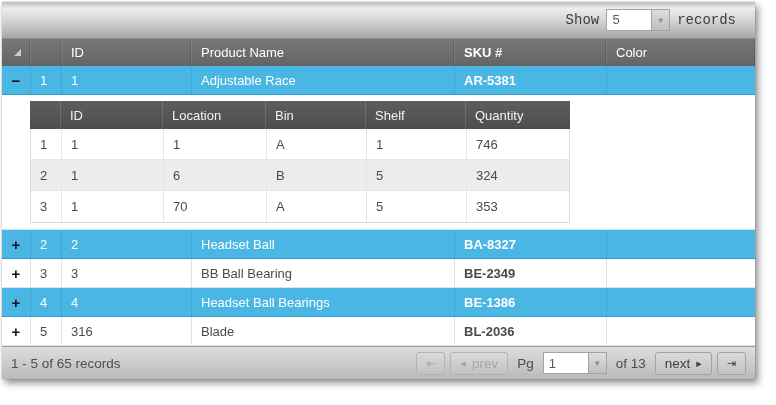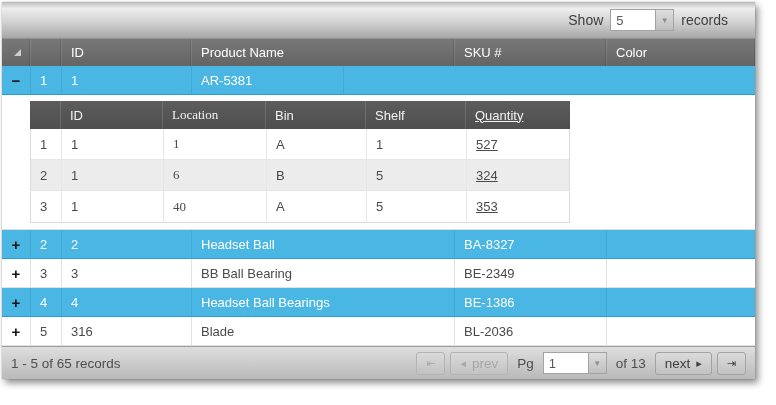--- a/index.html
+++ b/index.html
@@ -5,21 +5,21 @@
   * { box-sizing: border-box; margin: 0; padding: 0; }
   html, body { width: 776px; height: 405px; background: #ffffff; overflow: hidden;
     font-family: "Liberation Sans", "DejaVu Sans", sans-serif; }
 
   .widget { position: absolute; left: 2px; top: 2px; width: 753px;
     background: #fff; box-shadow: 3px 4px 7px rgba(0,0,0,0.45), 0 0 1px rgba(0,0,0,0.35); }
 
   
   .toolbar { height: 37px; background: linear-gradient(#bcbcbc, #ededed 18%, #d2d2d2 55%, #a7a7a7);
     border-bottom: 1px solid #8f8f8f; display: flex; align-items: center;
-    justify-content: flex-end; padding-right: 20px; color: #3d3d3d; font-size: 14px; }
+    justify-content: flex-end; padding-right: 12px; color: #3d3d3d; font-size: 14px; font-family: Liberation Mono, monospace; }
   .toolbar .lbl { margin: 0 7px; }
 
   .select-box { display: flex; height: 22px; border: 1px solid #a3a3a3; background: #fff; }
   .select-box input { width: 44px; border: none; outline: none; padding: 0 5px;
     font-size: 13px; color: #5a5a5a; font-family: inherit; }
   .select-arrow { width: 18px; background: linear-gradient(#dedede, #bfbfbf);
     border-left: 1px solid #a3a3a3; display: flex; align-items: center; justify-content: center;
     color: #8d8d8d; font-size: 8px; cursor: pointer; }
 
   
@@ -27,21 +27,21 @@
     background: linear-gradient(#787878, #646464); color: #fff; font-size: 13px; }
   .grid-header .hc { display: flex; align-items: center; padding-left: 9px;
     border-right: 1px solid rgba(255,255,255,0.10); box-shadow: inset -1px 0 0 rgba(0,0,0,0.12); }
   .corner-tri { width: 0; height: 0; border-bottom: 7px solid #cdcdcd;
     border-left: 7px solid transparent; margin-left: 2px; }
 
   .c-expand { width: 29px; justify-content: center; padding-left: 0 !important; }
   .c-num    { width: 31px; }
   .c-id     { width: 130px; }
   .c-product{ width: 263px; }
-  .c-sku    { width: 152px; }
+  .c-sku    { width: 152px; font-weight: bold; }
   .c-color  { flex: 1; border-right: none !important; }
 
   
   .row { display: flex; height: 29px; align-items: stretch; font-size: 13px;
     background: #fff; color: #4a4a4a; border-bottom: 1px solid #e2e2e2; }
   .row .cell { display: flex; align-items: center; padding-left: 9px;
     border-right: 1px solid #e2e2e2; overflow: hidden; white-space: nowrap; }
   .row .c-expand { justify-content: center; padding-left: 0; }
   .row.selected { background: #49b6e4; color: #fff; border-bottom: 1px solid #2f9dcb; }
   .row.selected .cell { border-right: 1px solid rgba(0,0,0,0.07); }
@@ -56,24 +56,24 @@
   .d-header .hc { display: flex; align-items: center; padding-left: 9px;
     border-right: 1px solid rgba(255,255,255,0.14); }
   .d-row { display: flex; height: 31px; align-items: stretch; background: #fff;
     border-bottom: 1px solid #e6e6e6; }
   .d-row:last-child { border-bottom: none; }
   .d-row.alt { background: #ececec; }
   .d-row .cell { display: flex; align-items: center; padding-left: 9px;
     border-right: 1px solid #e6e6e6; }
   .d-num { width: 31px; }
   .d-id { width: 102px; }
-  .d-loc { width: 103px; font-family: Liberation Serif, serif; }
+  .d-loc { width: 103px; }
   .d-shelf { width: 100px; }
   .d-bin { width: 100px; }
-  .d-qty { flex: 1; border-right: none !important; text-decoration: underline; }
+  .d-qty { flex: 1; border-right: none !important; }
 
   
   .footer { height: 32px; background: linear-gradient(#dedede, #b9b9b9);
     border-top: 1px solid #9c9c9c; display: flex; align-items: center;
     padding: 16px 9px; font-size: 13.5px; color: #4e4e4e; }
   .pager { margin-left: auto; display: flex; align-items: center; gap: 5px; }
   .pbtn { height: 23px; min-width: 27px; border-radius: 3px; border: 1px solid #a2a2a2;
     background: linear-gradient(#dadada, #c2c2c2); display: flex; align-items: center;
     justify-content: center; gap: 6px; padding: 0 9px; color: #3f3f3f;
     font-size: 13.5px; cursor: pointer; }
@@ -105,54 +105,55 @@
     <div class="hc c-sku">SKU #</div>
     <div class="hc c-color">Color</div>
   </div>
 
   <div class="row selected">
     <div class="cell c-expand">
         <span class="toggle">−</span>
       </div>
     <div class="cell c-num">1</div>
     <div class="cell c-id">1</div>
+    <div class="cell c-product">Adjustable Race</div>
     <div class="cell c-sku">AR-5381</div>
     <div class="cell c-color"></div>
   </div>
 
   <div class="detail">
     <div class="detail-table">
       <div class="d-header">
         <div class="hc d-num"></div>
         <div class="hc d-id">ID</div>
         <div class="hc d-loc">Location</div>
         <div class="hc d-bin">Bin</div>
         <div class="hc d-shelf">Shelf</div>
         <div class="hc d-qty">Quantity</div>
       </div>
       <div class="d-row">
         <div class="cell d-num">1</div>
         <div class="cell d-id">1</div>
         <div class="cell d-loc">1</div>
         <div class="cell d-shelf">A</div>
         <div class="cell d-bin">1</div>
-        <div class="cell d-qty">527</div>
+        <div class="cell d-qty">746</div>
       </div>
       <div class="d-row alt">
         <div class="cell d-num">2</div>
         <div class="cell d-id">1</div>
         <div class="cell d-loc">6</div>
         <div class="cell d-shelf">B</div>
         <div class="cell d-bin">5</div>
         <div class="cell d-qty">324</div>
       </div>
       <div class="d-row">
         <div class="cell d-num">3</div>
         <div class="cell d-id">1</div>
-        <div class="cell d-loc">40</div>
+        <div class="cell d-loc">70</div>
         <div class="cell d-shelf">A</div>
         <div class="cell d-bin">5</div>
         <div class="cell d-qty">353</div>
       </div>
     </div>
   </div>
 
   <div class="row selected">
     <div class="cell c-expand">
         <span class="toggle">+</span>

